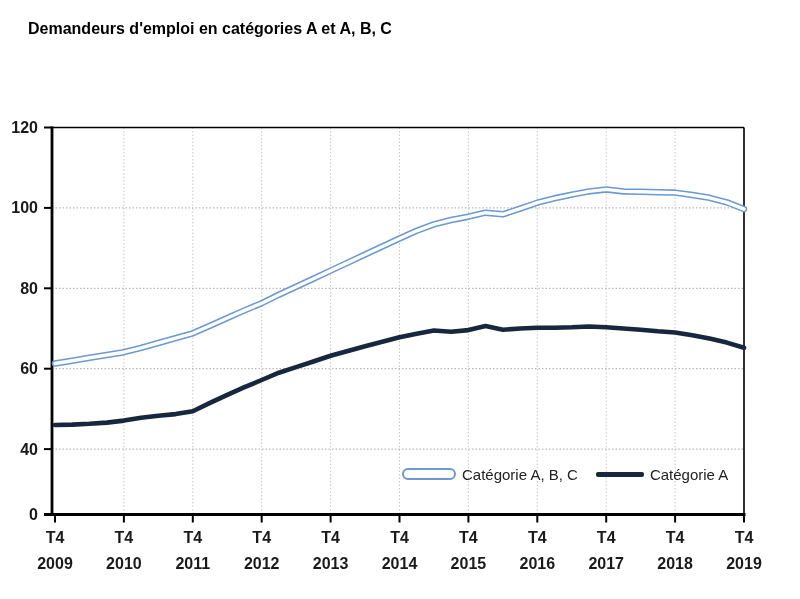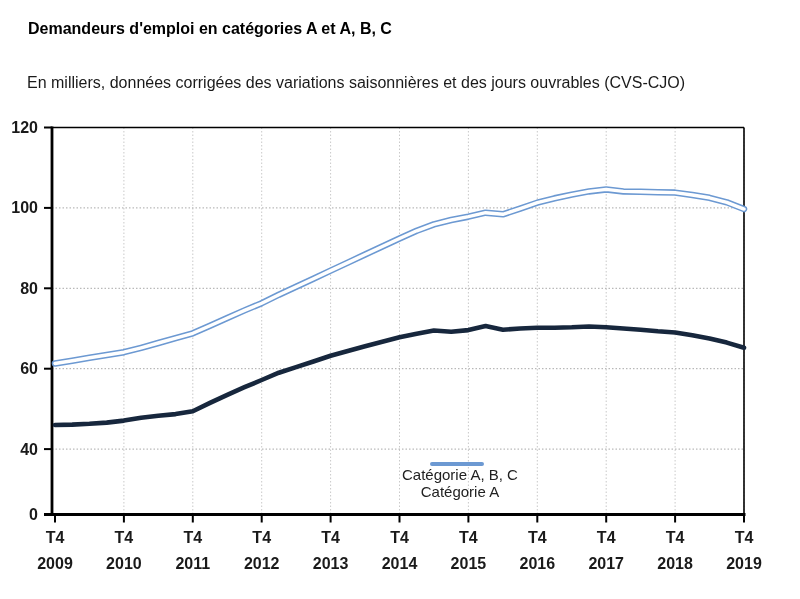--- a/index.html
+++ b/index.html
@@ -11,32 +11,31 @@
   .subtitle{position:absolute;left:27px;top:74px;font-size:16px;color:#1a1a1a;white-space:nowrap;}
   #chart-svg{position:absolute;left:0;top:0;width:800px;height:599px;}
   .vgrid{stroke:#c9c9c9;stroke-width:1;stroke-dasharray:1.5 2;}
   .hgrid{stroke:#a8a8a8;stroke-width:1;stroke-dasharray:1.5 2;}
   .frame{stroke:#000;stroke-width:1.6;}
   .axis{stroke:#000;stroke-width:2.8;}
   .tick{stroke:#000;stroke-width:2;}
   .ylab{font-family:"Liberation Sans",sans-serif;font-size:16px;font-weight:700;fill:#1a1a1a;text-anchor:end;}
   .xlab{font-family:"Liberation Sans",sans-serif;font-size:16px;font-weight:700;fill:#1a1a1a;text-anchor:middle;}
   #legend{position:absolute;left:402px;top:462px;height:24px;display:flex;align-items:center;
-          font-size:15px;color:#222;white-space:nowrap;flex-direction:column;}
+          font-size:15px;color:#222;white-space:nowrap;}
   #legend .cap{display:inline-block;width:50px;height:8px;border:2px solid #6C99D2;
                border-radius:6px;background:#fff;margin-right:6px;}
   #legend .bar{display:inline-block;width:48px;height:5px;background:#17273D;
                border-radius:2px;margin:0 6px 0 18px;}
 </style>
 </head>
 <body>
 
 <div id="page">
   <div class="title">Demandeurs d'emploi en catégories A et A, B, C</div>
-  <div class="subtitle">En milliers, données corrigées des variations saisonnières et des jours ouvrables (CVS-CJO)</div>
 
   <svg id="chart-svg" viewBox="0 0 800 599" xmlns="http://www.w3.org/2000/svg">
       <line x1="123.9" y1="127.5" x2="123.9" y2="514.5" class="vgrid"></line>
       <line x1="192.8" y1="127.5" x2="192.8" y2="514.5" class="vgrid"></line>
       <line x1="261.7" y1="127.5" x2="261.7" y2="514.5" class="vgrid"></line>
       <line x1="330.6" y1="127.5" x2="330.6" y2="514.5" class="vgrid"></line>
       <line x1="399.5" y1="127.5" x2="399.5" y2="514.5" class="vgrid"></line>
       <line x1="468.4" y1="127.5" x2="468.4" y2="514.5" class="vgrid"></line>
       <line x1="537.3" y1="127.5" x2="537.3" y2="514.5" class="vgrid"></line>
       <line x1="606.2" y1="127.5" x2="606.2" y2="514.5" class="vgrid"></line>

